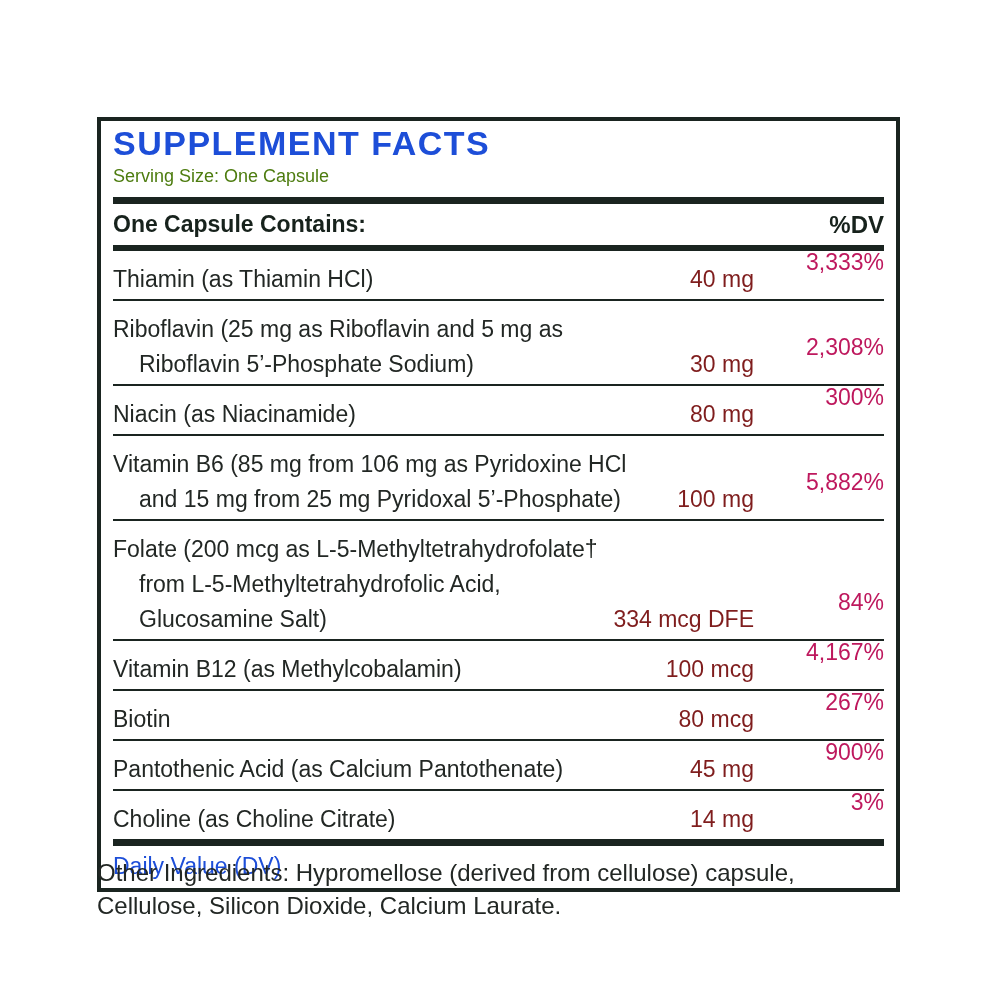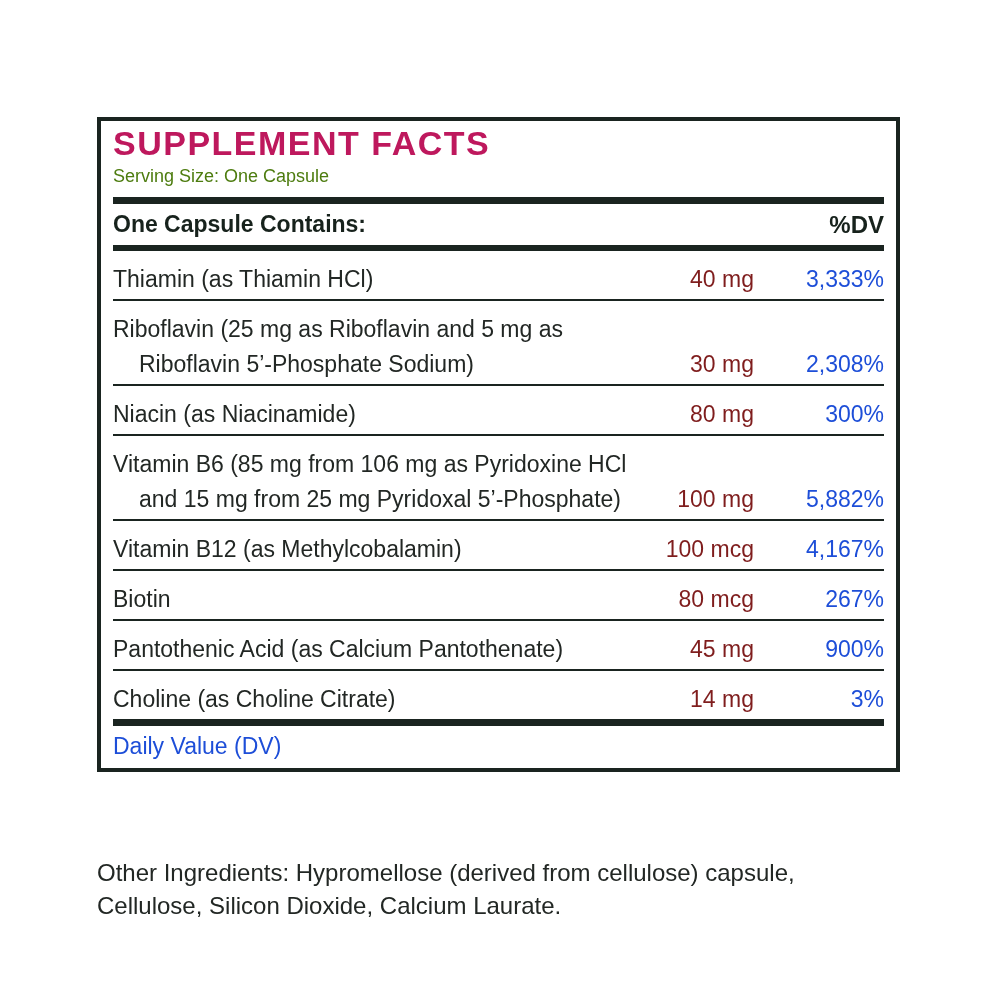--- a/index.html
+++ b/index.html
@@ -26,21 +26,21 @@
     border: 4px solid #1a2420;
     padding: 0 12px;
     background: #ffffff;
   }
   .sf-title {
     margin-top: 4px;
     font-size: 34px;
     line-height: 36px;
     font-weight: 700;
     letter-spacing: 1.5px;
-    color: #be185d;
+    color: #1d4ed8;
   }
   .serving {
     font-size: 18px;
     line-height: 30px;
     color: #4d7c0f;
   }
   .bar {
     background: #1a2420;
     height: 7px;
     width: 100%;
@@ -76,23 +76,23 @@
   .row .amount {
     position: absolute;
     right: 130px;
     bottom: 2px;
     line-height: 35px;
     color: #7f1d1d;
   }
   .row .dv {
     position: absolute;
     right: 0;
-    bottom: 2px;
+    bottom: 19px;
     line-height: 35px;
-    color: #1d4ed8;
+    color: #be185d;
     margin-left: 48px;
   }
   .tbl-footer {
     padding: 6px 0 8px 0;
     font-size: 23px;
     line-height: 28px;
     color: #1d4ed8;
   }
   .other-ingredients {
     position: absolute;
@@ -145,20 +145,27 @@
     <span class="dv">300%</span>
   </div>
 
   <div class="row">
     <span class="name">Vitamin B6 (85 mg from 106 mg as Pyridoxine HCl
 and 15 mg from 25 mg Pyridoxal 5’-Phosphate)</span>
     <span class="amount">100 mg</span>
     <span class="dv">5,882%</span>
   </div>
 
+  <div class="row">
+    <span class="name">Folate (200 mcg as L-5-Methyltetrahydrofolate†
+from L-5-Methyltetrahydrofolic Acid,
+Glucosamine Salt)</span>
+    <span class="amount">334 mcg DFE</span>
+    <span class="dv">84%</span>
+  </div>
 
   <div class="row">
     <span class="name">Vitamin B12 (as Methylcobalamin)</span>
     <span class="amount">100 mcg</span>
     <span class="dv">4,167%</span>
   </div>
 
   <div class="row">
     <span class="name">Biotin</span>
     <span class="amount">80 mcg</span>

